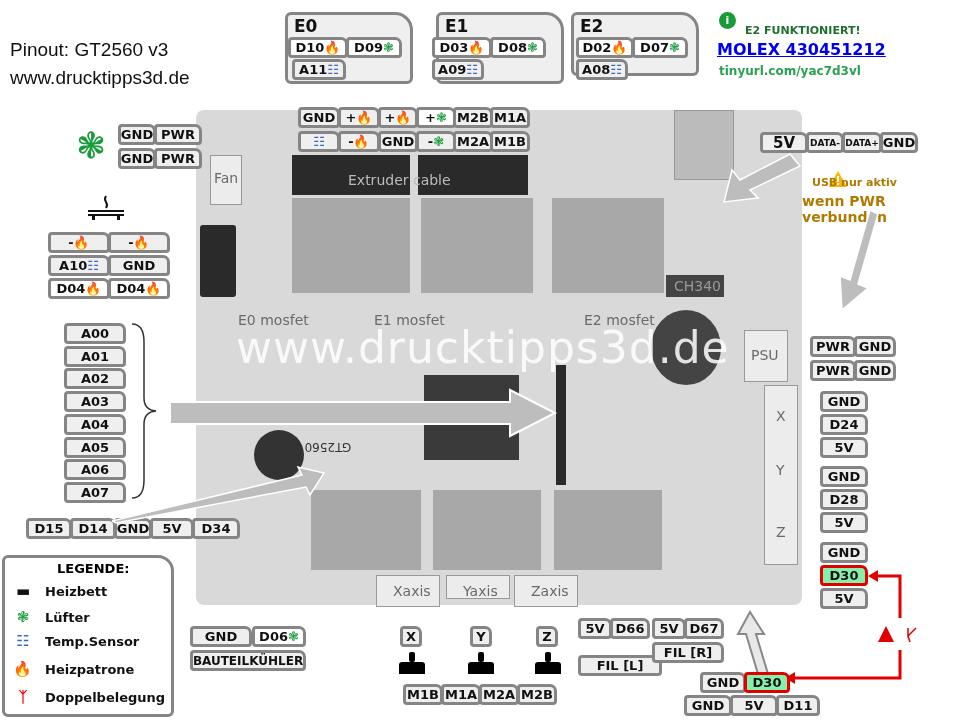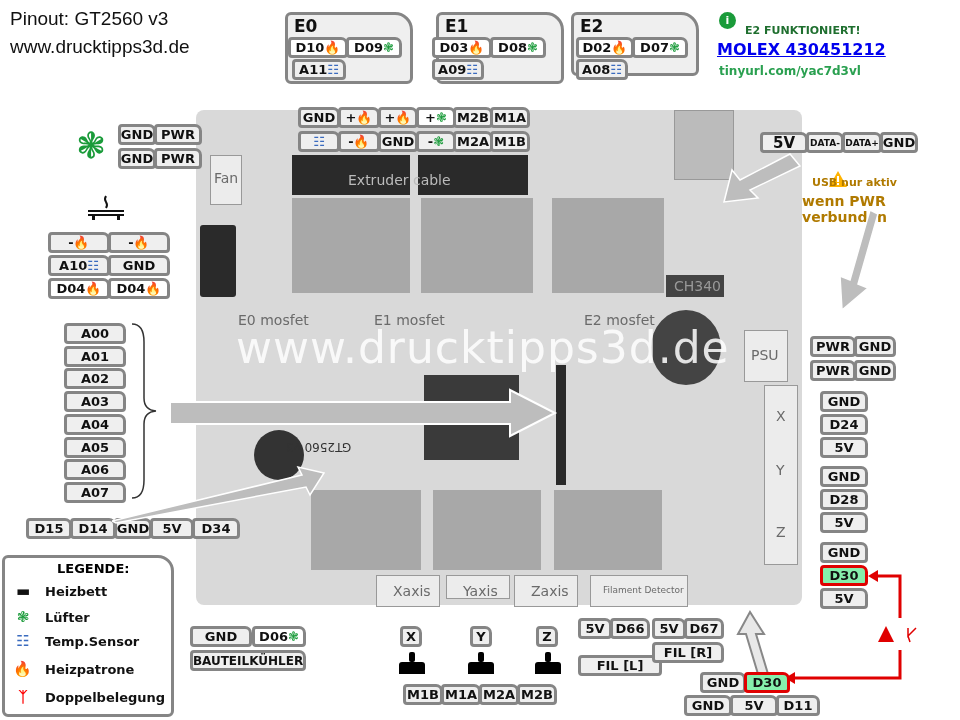--- a/index.html
+++ b/index.html
@@ -1,18 +1,18 @@
 <!DOCTYPE html>
 <html><head>
 <meta charset="utf-8">
 <style>
 *{box-sizing:border-box;margin:0;padding:0}
 body{width:960px;height:720px;background:#fff;position:relative;overflow:hidden;font-family:"DejaVu Sans",sans-serif;}
 .abs{position:absolute}
-.title{font-family:"Liberation Sans",sans-serif;font-size:19px;color:#111;line-height:26px;}
+.title{font-family:"Liberation Sans",sans-serif;font-size:19px;color:#111;line-height:26px;margin-top:31px;}
 .pin{position:absolute;height:21px;border:3px solid #858585;border-radius:4px 7px 4px 4px;background:#efefef;font-weight:bold;font-size:13px;color:#111;display:flex;align-items:center;justify-content:center;white-space:nowrap;padding:0 2px;}
 .pin.white{background:#fff}
 .pin.red{border-color:#e00000;background:#86efac}
 .pin.small{font-size:9px}
 .group{position:absolute;border:3px solid #858585;border-radius:6px 18px 6px 6px;background:#efefef;}
 .glabel{position:absolute;left:6px;top:1px;font-weight:bold;font-size:17px;color:#111}
 .board{position:absolute;left:196px;top:110px;width:606px;height:495px;background:#d9d9d9;border-radius:8px;}
 .blk{position:absolute;background:#2a2a2a}
 .gry{position:absolute;background:#a8a8a8}
 .lt{position:absolute;background:#ececec;border:1px solid #999}
@@ -118,23 +118,20 @@
   <div class="gry" style="left:358px;top:380px;width:108px;height:80px"></div>
   <div class="lt" style="left:180px;top:465px;width:64px;height:32px">
       <span class="boardtxt" style="left:16px;top:7px">Xaxis</span>
     </div>
   <div class="lt" style="left:250px;top:465px;width:64px;height:24px">
       <span class="boardtxt" style="left:16px;top:7px">Yaxis</span>
     </div>
   <div class="lt" style="left:318px;top:465px;width:64px;height:32px">
       <span class="boardtxt" style="left:16px;top:7px">Zaxis</span>
     </div>
-  <div class="lt" style="left:394px;top:465px;width:98px;height:32px">
-      <span class="boardtxt" style="left:12px;top:9px;font-size:9px">Filament Detector</span>
-    </div>
   <div class="blk" style="left:58px;top:320px;width:50px;height:50px;border-radius:50%;background:#333"></div>
   <span class="boardtxt" style="left:90px;top:330px;color:#333;font-size:12px;transform:rotate(180deg)">GT2560 v3</span>
 </div>
 <div class="wm">www.drucktipps3d.de</div>
 
 <svg class="abs" style="left:170px;top:388px" width="390" height="50">
   <polygon points="0,14 340,14 340,2 385,25 340,48 340,36 0,36" fill="#bdbdbd" stroke="#fff" stroke-width="2"></polygon>
 </svg>
 
 <div class="pin" style="left:298px;top:107px;width:42px">GND</div>

